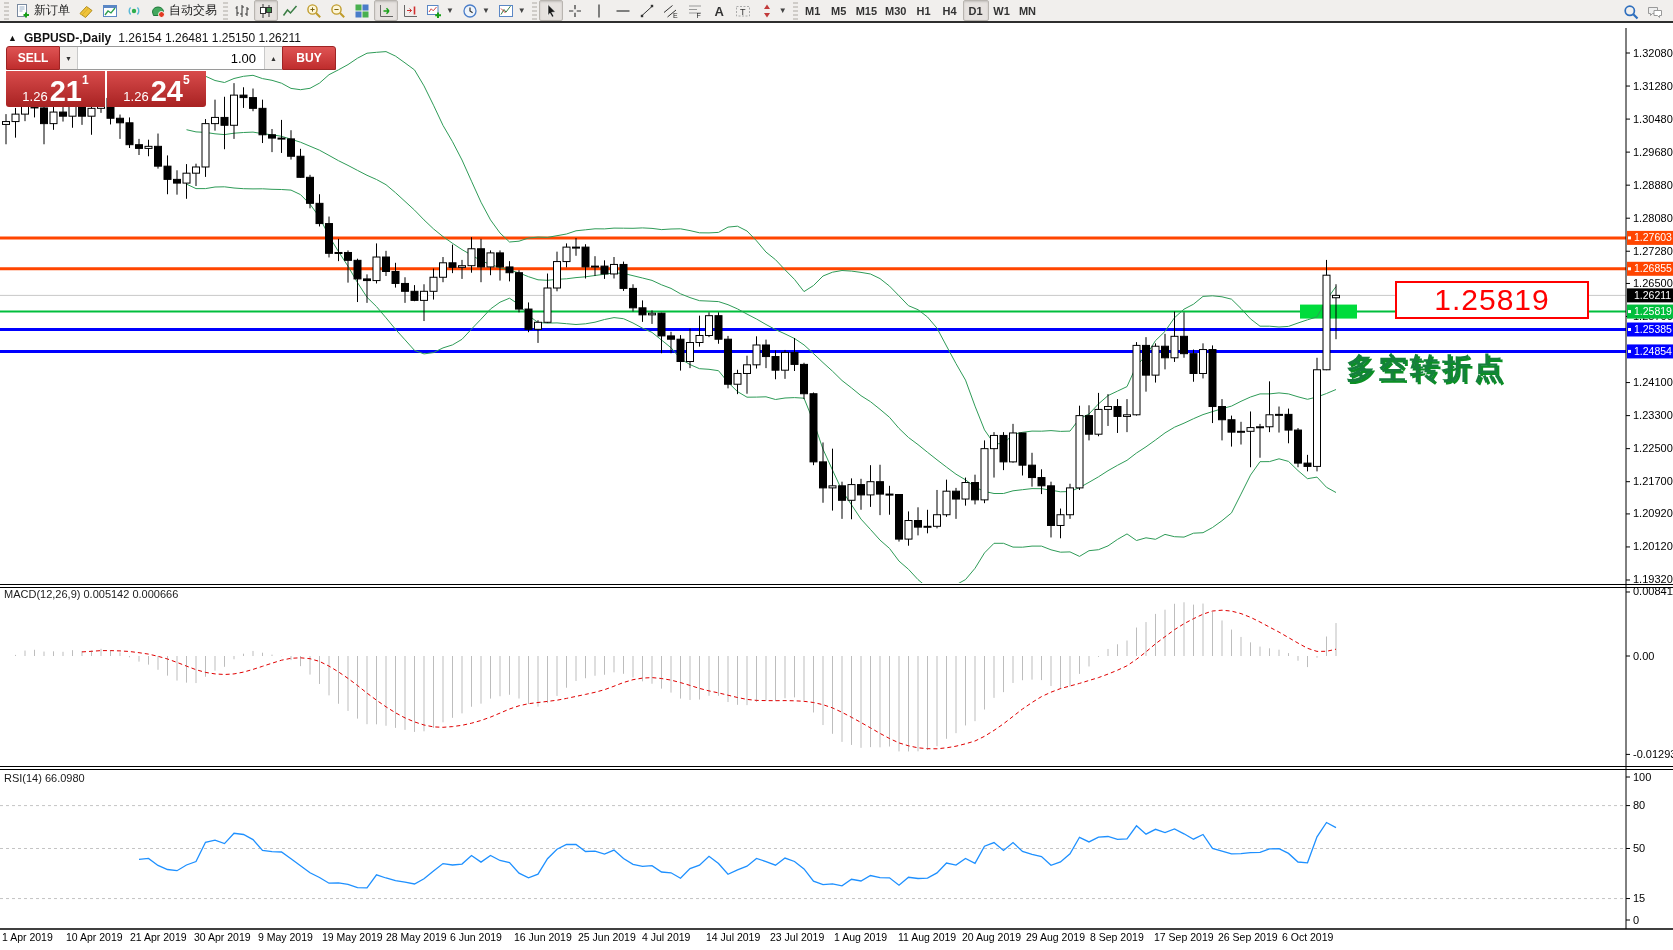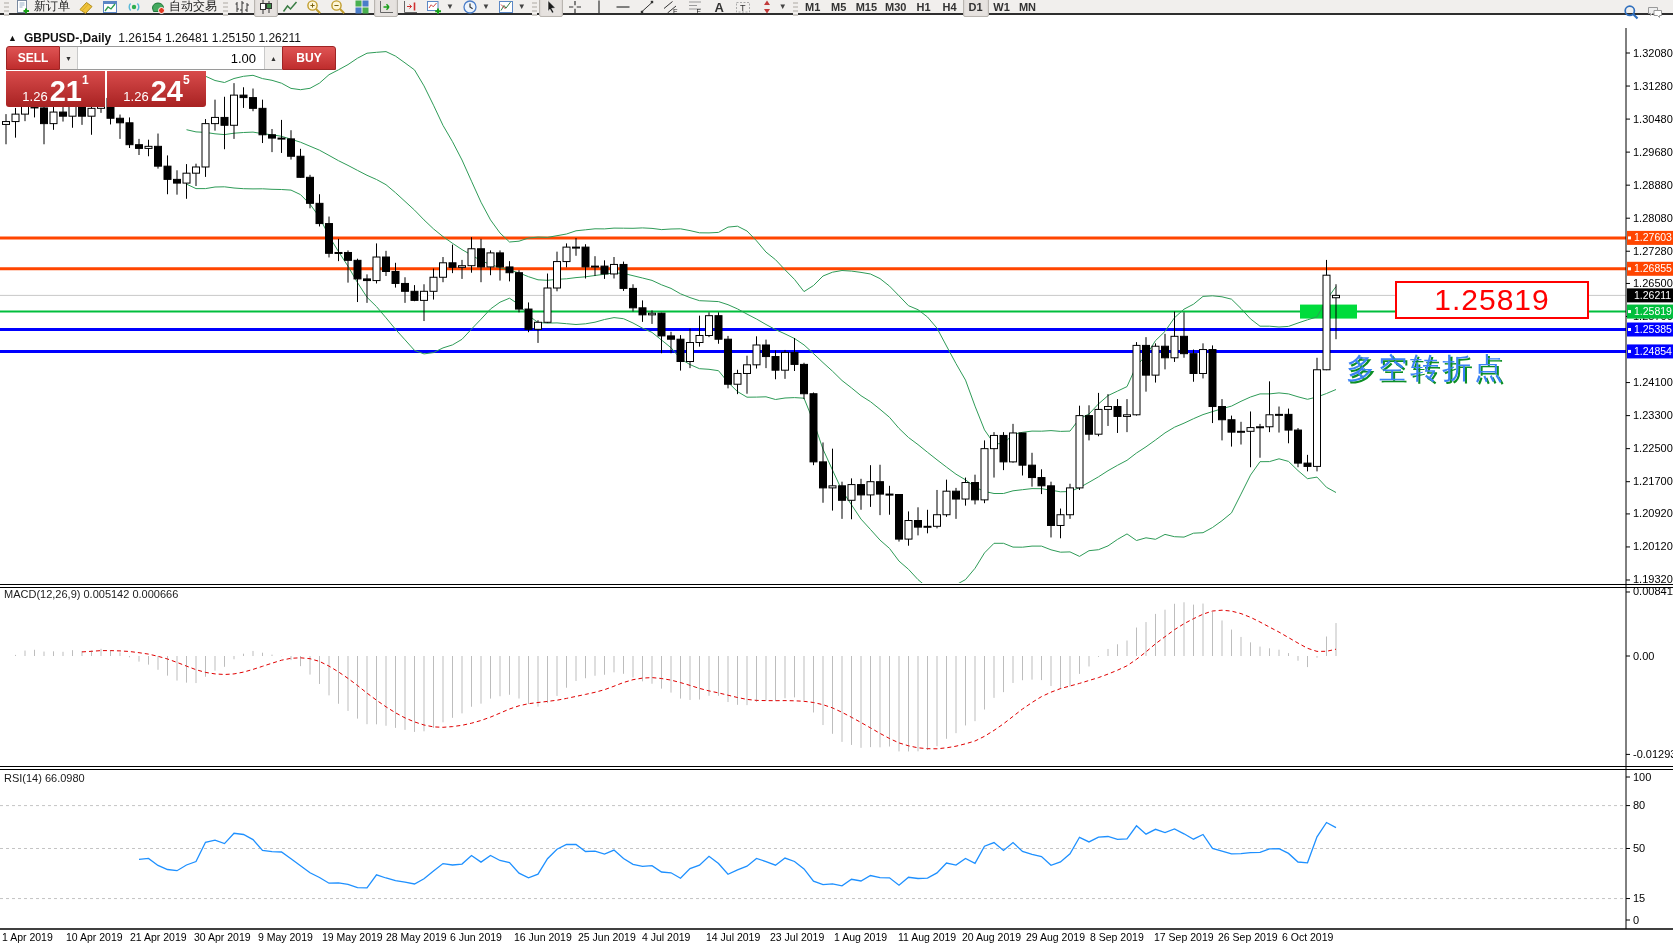--- a/index.html
+++ b/index.html
@@ -1,19 +1,19 @@
 <!DOCTYPE html>
 <html><head>
 <meta charset="utf-8">
 <style>
   html,body{margin:0;padding:0;background:#fff;}
   body{width:1673px;height:950px;position:relative;overflow:hidden;
        font-family:"Liberation Sans",sans-serif;-webkit-font-smoothing:antialiased;}
   
-  #toolbar{position:absolute;left:0;top:0;width:1673px;height:15px;background:#f1efed;
+  #toolbar{position:absolute;left:0;top:0;width:1673px;height:23px;background:#f1efed;
            border-bottom:2px solid #2e2e2e;display:flex;align-items:center;z-index:10;padding-left:2px;box-sizing:border-box;}
   .grip{width:5px;height:18px;margin:0 2px;background:repeating-linear-gradient(#cfccc8 0 2px,#f1efed 2px 4px);flex:0 0 auto;}
   .tb{height:21px;min-width:23px;display:inline-flex;align-items:center;justify-content:center;gap:3px;
       padding:0 3px;border:1px solid transparent;border-radius:2px;background:transparent;font:12px "Liberation Sans",sans-serif;color:#222;cursor:default;}
   .tb.pressed{background:#e6e2df;border:1px solid #b9b5b0;box-shadow:inset 0 1px 2px rgba(0,0,0,.15);}
   .tb .lbl{font-size:12px;white-space:nowrap;}
   .tb .caret{font-size:8px;color:#444;margin-left:1px;}
   .tb.tf{min-width:26px;font-weight:bold;color:#333;font-size:11px;}
   #tb-right{position:absolute;right:6px;top:1px;display:flex;align-items:center;}
   
@@ -39,21 +39,21 @@
          padding-bottom:3px;cursor:pointer;}
   .pcell.l{border-radius:0 0 0 3px;}
   .pcell.r{border-radius:0 0 3px 0;}
   .pcell .sm{font-size:13px;font-weight:normal;margin-right:2px;line-height:1.1;}
   .pcell .bg{font-size:29px;font-weight:bold;line-height:.82;}
   .pcell .sp{font-size:12px;font-weight:bold;align-self:flex-start;margin-top:2px;}
   
   #callout{position:absolute;left:1395px;top:281px;width:190px;height:34px;border:2px solid #ff0000;background:#fff;
            color:#ff0000;font-size:30px;display:flex;align-items:center;justify-content:center;z-index:7;letter-spacing:1px;}
   
-  #annotation{position:absolute;left:1346px;top:349px;font-size:29px;font-weight:normal;color:#3b82f6;z-index:5;
+  #annotation{position:absolute;left:1346px;top:349px;font-size:29px;font-weight:bold;color:#15803d;z-index:5;
               letter-spacing:3px;text-shadow:2px 2px 0 #0b8f24;text-align:right;}
 </style>
 </head>
 <body>
 
 <svg id="chart" width="1673" height="950">
     <defs>
       <clipPath id="cm">
         <rect x="0" y="28" width="1626" height="555"></rect>
       </clipPath>

